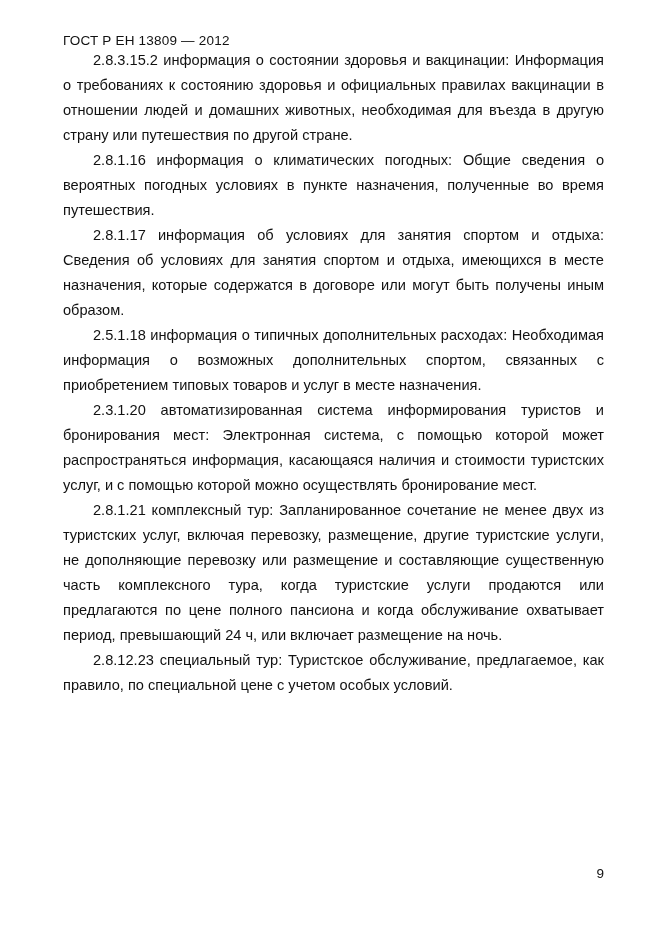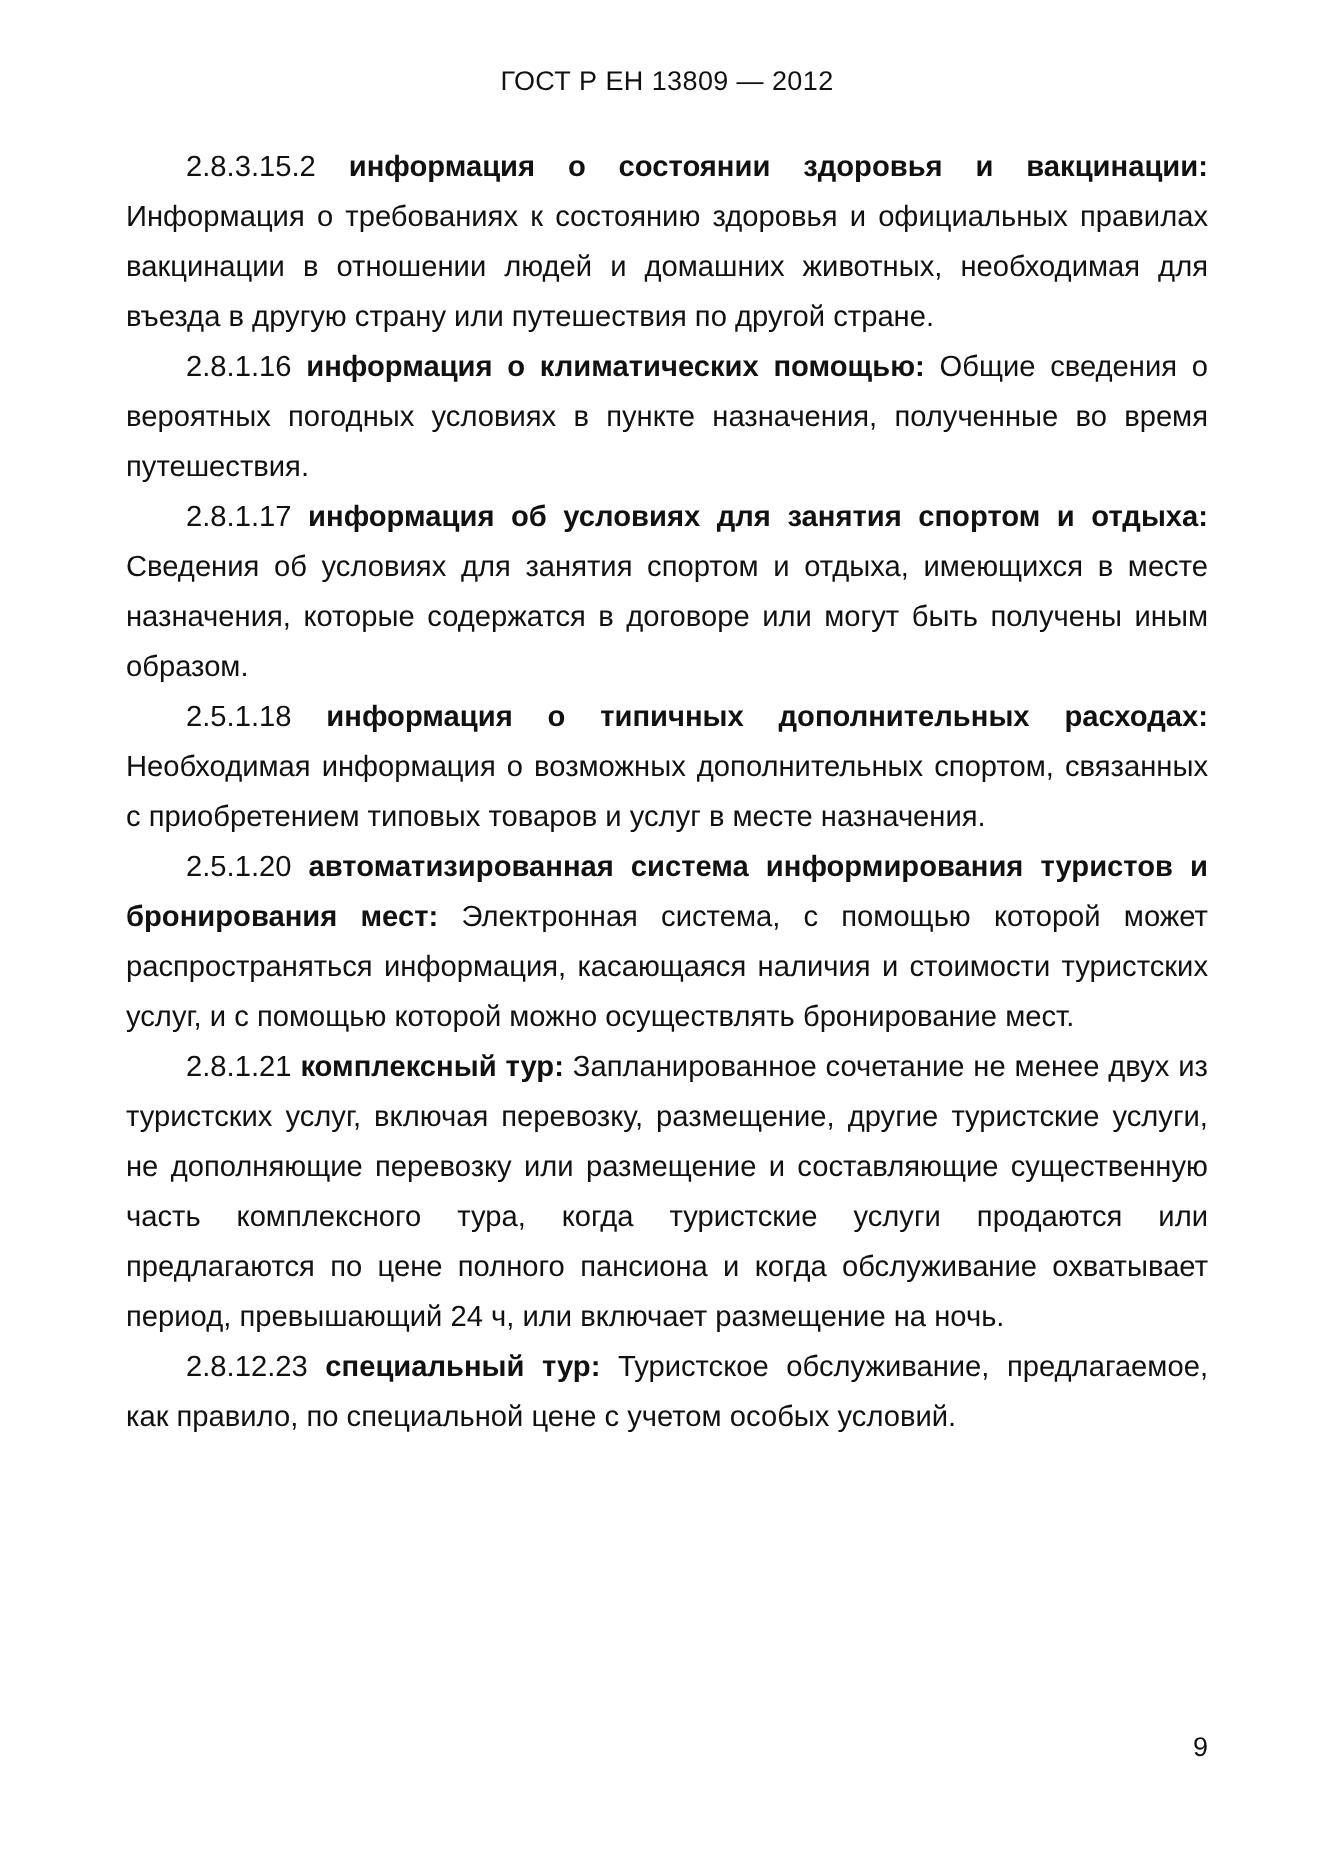--- a/index.html
+++ b/index.html
@@ -9,63 +9,63 @@
   }
   body {
     width: 661px;
     height: 935px;
     font-family: "Liberation Sans", "DejaVu Sans", sans-serif;
     color: #111111;
     position: relative;
     overflow: hidden;
   }
   .page-header {
-    margin: 33px 57px 24px 63px;
-    text-align: center;
+    margin: 33px 57px 0 63px;
+    text-align: left;
     font-size: 13.5px;
     letter-spacing: 0.2px;
   }
   .doc-body {
     margin: 0 57px 0 63px;
     font-size: 14.6px;
     line-height: 25px;
     text-align: justify;
   }
   .doc-body p {
     margin: 0;
     padding: 0;
     text-indent: 30px;
   }
   .doc-body p b {
-    font-weight: bold;
+    font-weight: normal;
   }
   .page-footer {
     position: absolute;
     right: 57px;
     top: 866px;
     font-size: 13.5px;
   }
 </style>
 </head>
 <body>
 
 <div class="page-header">ГОСТ Р ЕН 13809 — 2012</div>
 
 <div class="doc-body">
 
   <p><span>2.8.3.15.2</span> <b>информация о состоянии здоровья и вакцинации:</b> <span>Информация о требованиях к состоянию здоровья и официальных правилах вакцинации в отношении людей и домашних животных, необходимая для въезда в другую страну или путешествия по другой стране.</span></p>
 
-  <p><span>2.8.1.16</span> <b>информация о климатических помощью:</b> <span>Общие сведения о вероятных погодных условиях в пункте назначения, полученные во время путешествия.</span></p>
+  <p><span>2.8.1.16</span> <b>информация о климатических погодных:</b> <span>Общие сведения о вероятных погодных условиях в пункте назначения, полученные во время путешествия.</span></p>
 
   <p><span>2.8.1.17</span> <b>информация об условиях для занятия спортом и отдыха:</b> <span>Сведения об условиях для занятия спортом и отдыха, имеющихся в месте назначения, которые содержатся в договоре или могут быть получены иным образом.</span></p>
 
   <p><span>2.5.1.18</span> <b>информация о типичных дополнительных расходах:</b> <span>Необходимая информация о возможных дополнительных спортом, связанных с приобретением типовых товаров и услуг в месте назначения.</span></p>
 
 
-  <p><span>2.5.1.20</span> <b>автоматизированная система информирования туристов и бронирования мест:</b> <span>Электронная система, с помощью которой может распространяться информация, касающаяся наличия и стоимости туристских услуг, и с помощью которой можно осуществлять бронирование мест.</span></p>
+  <p><span>2.3.1.20</span> <b>автоматизированная система информирования туристов и бронирования мест:</b> <span>Электронная система, с помощью которой может распространяться информация, касающаяся наличия и стоимости туристских услуг, и с помощью которой можно осуществлять бронирование мест.</span></p>
 
   <p><span>2.8.1.21</span> <b>комплексный тур:</b> <span>Запланированное сочетание не менее двух из туристских услуг, включая перевозку, размещение, другие туристские услуги, не дополняющие перевозку или размещение и составляющие существенную часть комплексного тура, когда туристские услуги продаются или предлагаются по цене полного пансиона и когда обслуживание охватывает период, превышающий 24 ч, или включает размещение на ночь.</span></p>
 
 
   <p><span>2.8.12.23</span> <b>специальный тур:</b> <span>Туристское обслуживание, предлагаемое, как правило, по специальной цене с учетом особых условий.</span></p>
 
 </div>
 
 <div class="page-footer">9</div>
 

